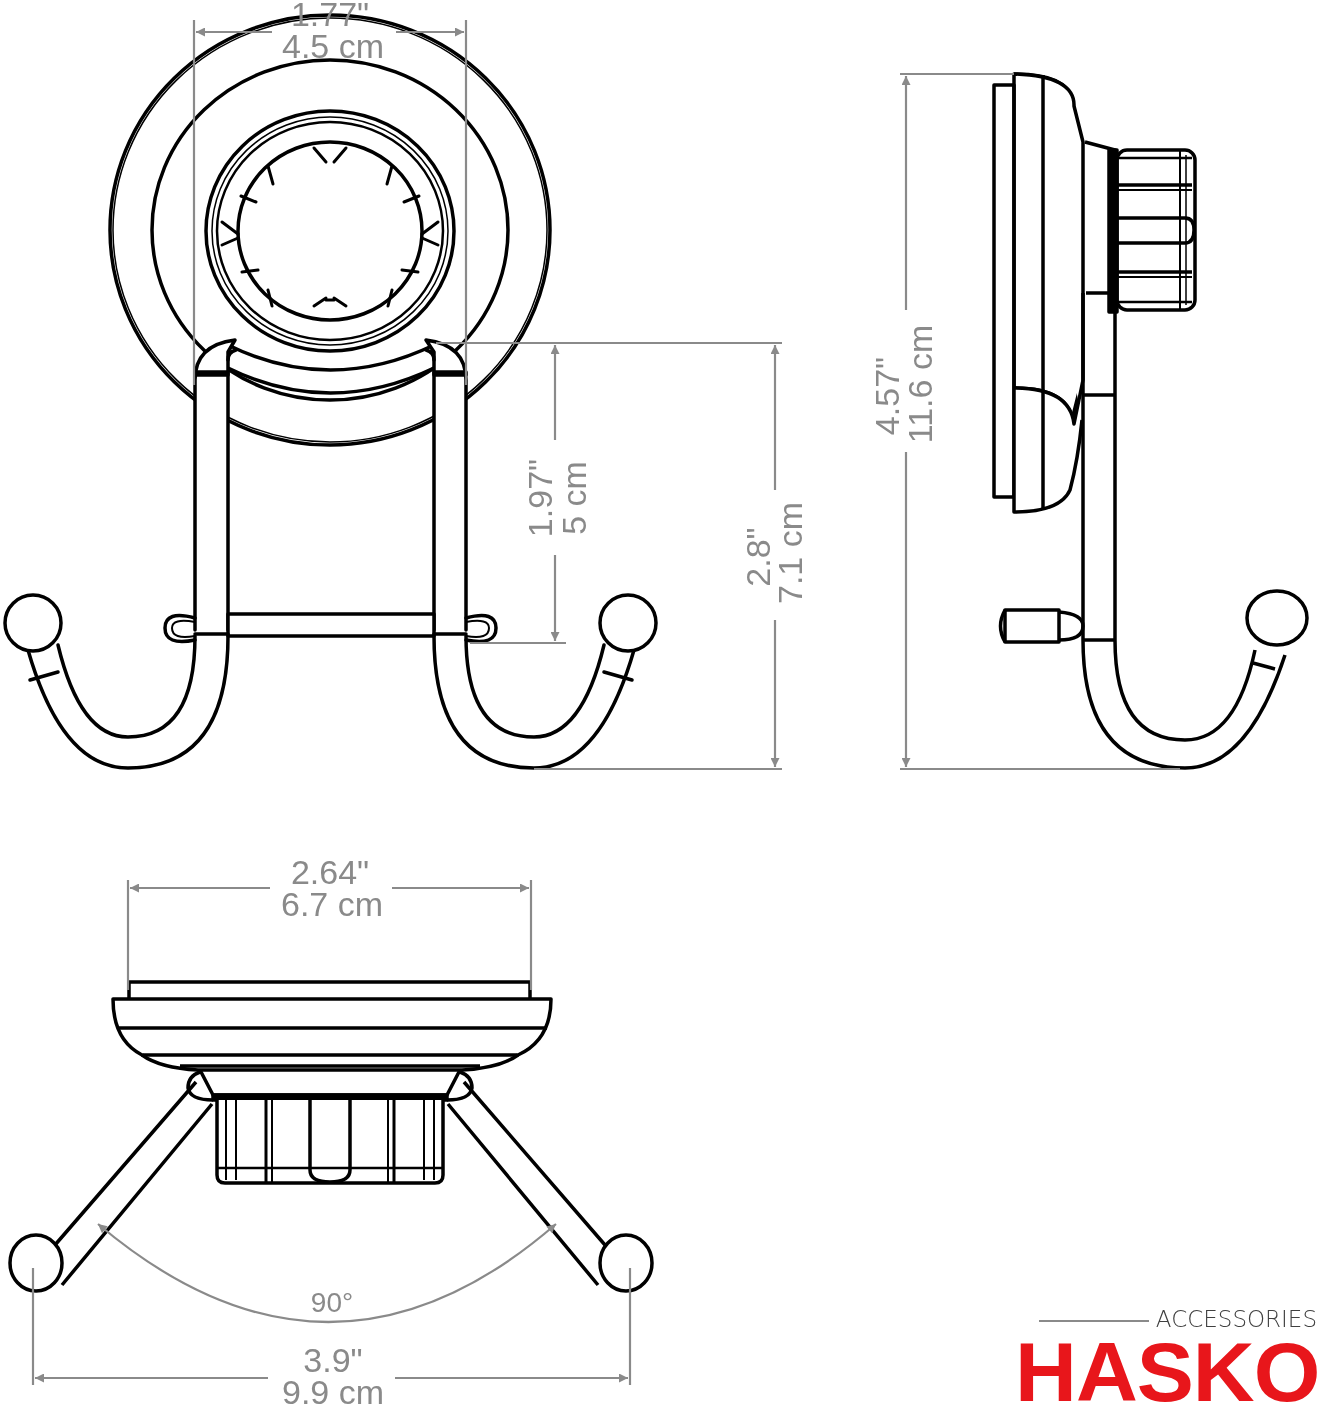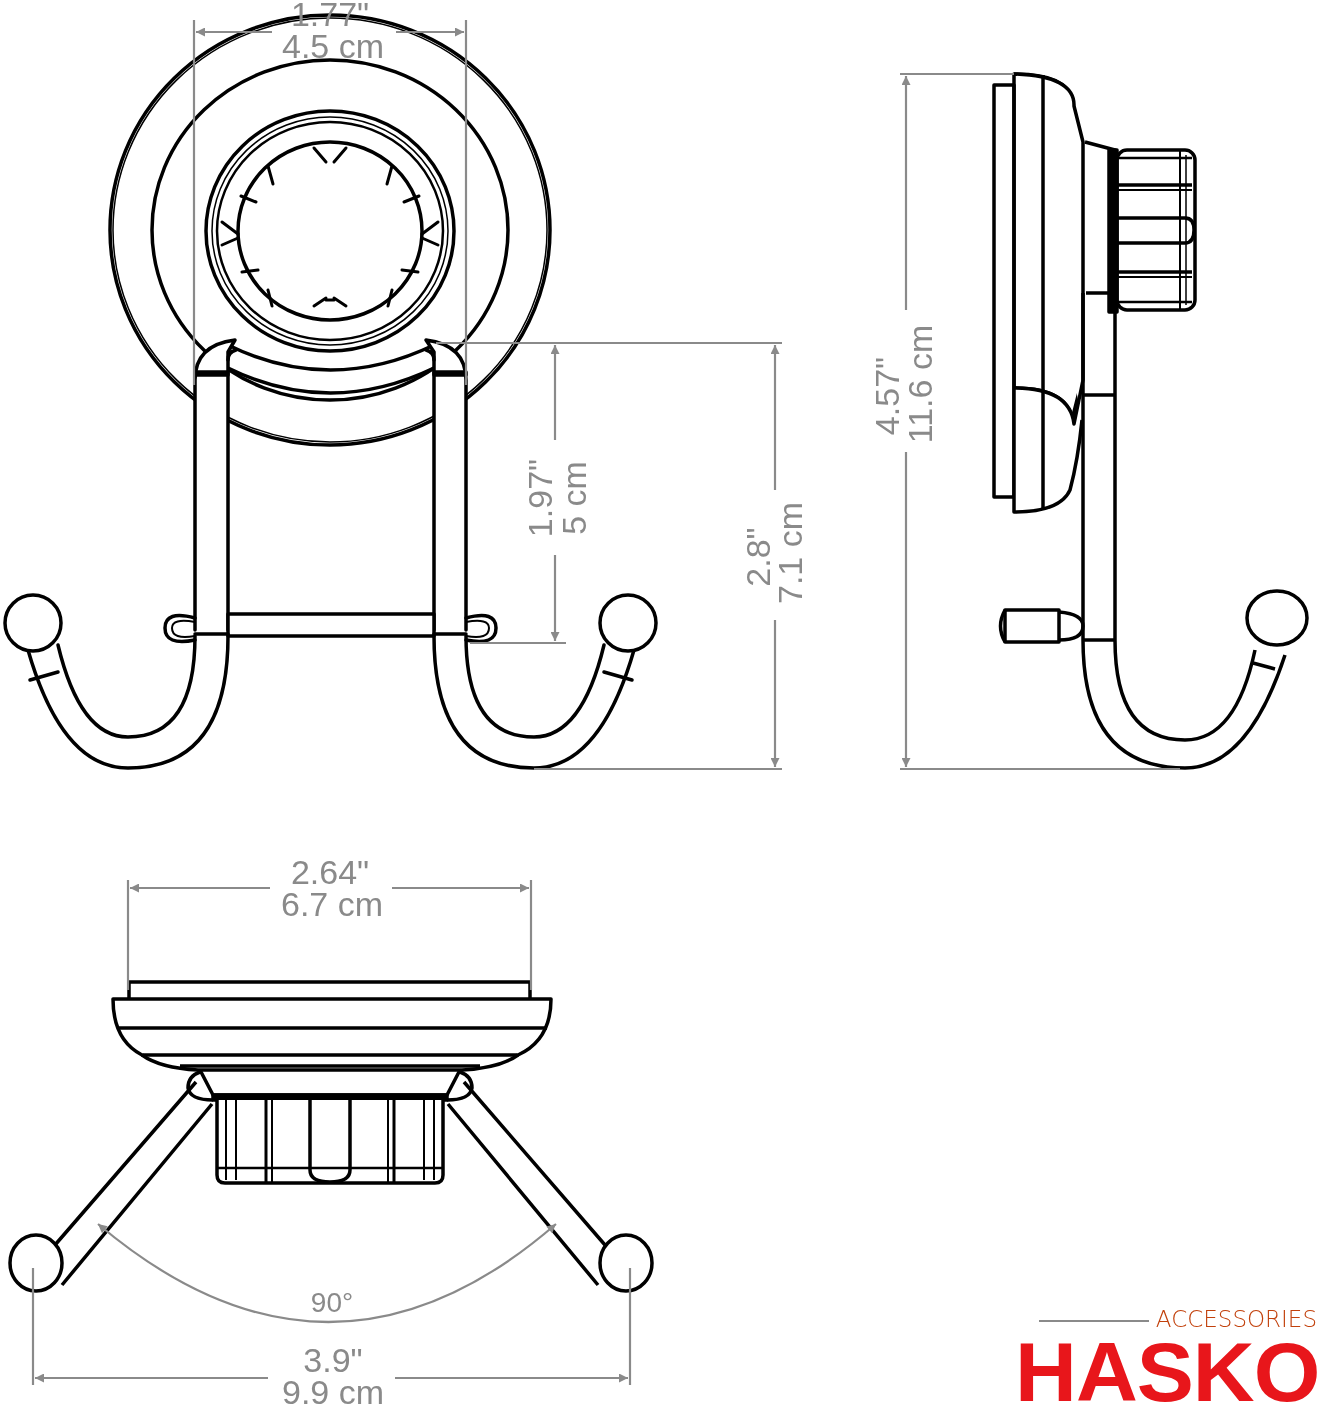--- a/index.html
+++ b/index.html
@@ -1,20 +1,20 @@
 <!DOCTYPE html>
 <html><head>
   <meta charset="utf-8">
   <style>
     html, body { margin: 0; padding: 0; background: #ffffff; }
     body { width: 1327px; height: 1410px; position: relative; overflow: hidden; font-family: "Liberation Sans", sans-serif; }
     #drawing { position: absolute; left: 0; top: 0; width: 1327px; height: 1410px; }
     .dim-text { font-family: "Liberation Sans", sans-serif; fill: #8a8a8a; font-weight: 300; }
     .brand { position: absolute; right: 8px; top: 1306px; width: 320px; height: 104px; }
-    .brand-acc { position: absolute; right: 2px; top: 0; font-family: "DejaVu Sans", sans-serif; font-size: 23px; color: #c2410c; letter-spacing: 0px; font-weight: 300; }
+    .brand-acc { position: absolute; right: 2px; top: 0; font-family: "DejaVu Sans", sans-serif; font-size: 23px; color: #404040; letter-spacing: 0px; font-weight: 300; }
     .brand-line { position: absolute; left: 40px; top: 14px; width: 110px; height: 2px; background: #8a8a8a; }
     .brand-name { position: absolute; right: 0; top: 24px; font-family: "Liberation Sans", sans-serif; font-weight: 900; font-size: 84px; line-height: 84px; color: #e8161b; letter-spacing: -1px; transform: scaleX(1.02); transform-origin: right; }
   </style>
 </head>
 <body>
 
 <svg id="drawing" width="1327" height="1410" viewBox="0 0 1327 1410" xmlns="http://www.w3.org/2000/svg">
   <defs>
     <marker id="arr" viewBox="0 0 10 10" refX="10" refY="5" markerWidth="14" markerHeight="9" orient="auto-start-reverse" markerUnits="userSpaceOnUse">
       <path d="M0,0 L10,5 L0,10 z" fill="#8a8a8a"></path>

